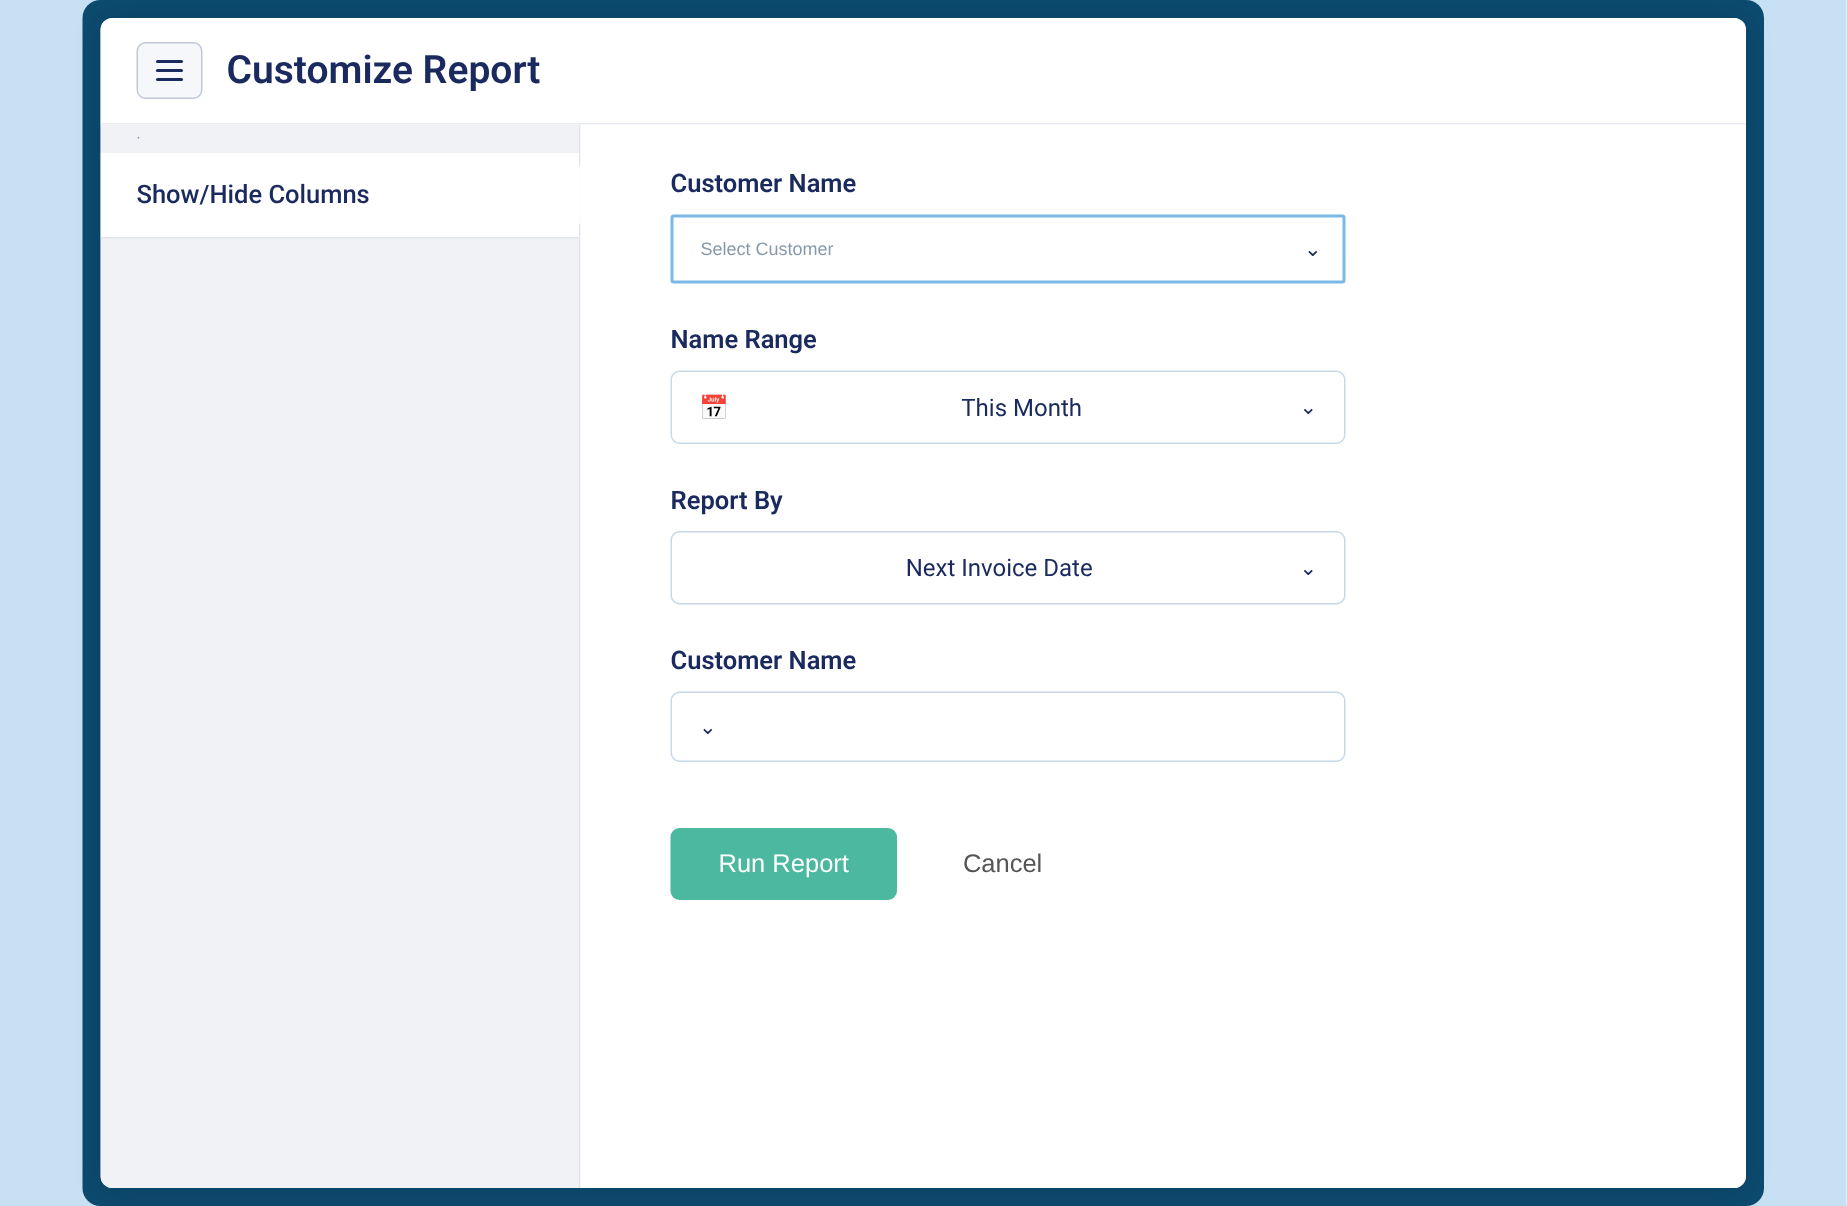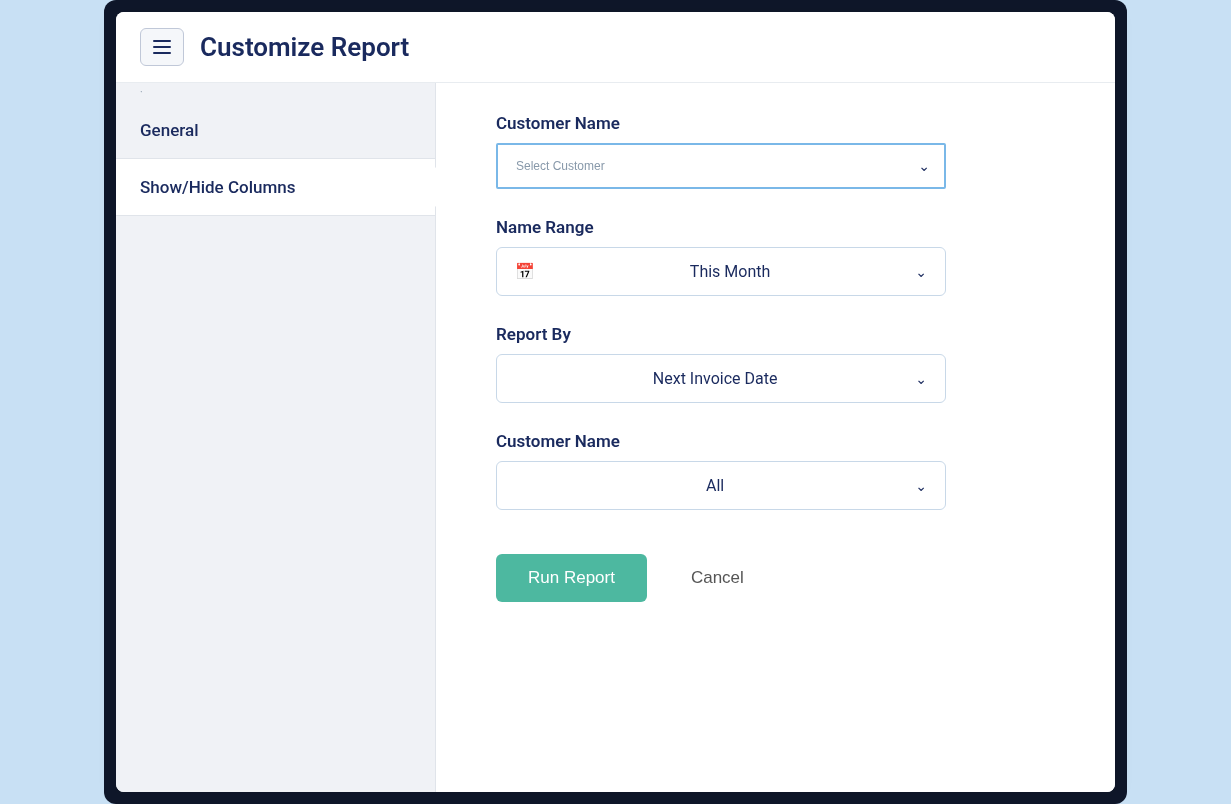--- a/index.html
+++ b/index.html
@@ -11,23 +11,23 @@
     body {
       background: #c8e0f4;
       display: flex;
       align-items: center;
       justify-content: center;
       min-height: 100vh;
       font-family: -apple-system, BlinkMacSystemFont, 'Segoe UI', Roboto, sans-serif;
     }
 
     .modal-wrapper {
-      width: 1023px;
+      width: 1121px;
       height: 804px;
-      background: #0f172a;
+      background: #0c4a6e;
       border-radius: 12px;
       padding: 12px;
       display: flex;
       align-items: center;
       justify-content: center;
     }
 
     .modal {
       width: 100%;
       height: 100%;
@@ -259,23 +259,20 @@
           <div class="hamburger-line"></div>
         </div>
       </button>
       <h1 class="header-title">Customize Report</h1>
     </div>
 
     <div class="body">
 
       <div class="sidebar">
         <div class="dot-indicator">·</div>
-        <div class="sidebar-item">
-          <span>General</span>
-        </div>
         <div class="sidebar-item active">
           <span>Show/Hide Columns</span>
           <div class="sidebar-chevron"></div>
         </div>
       </div>
 
       <div class="main-content">
 
         <div class="form-group">
           <label class="form-label">Customer Name</label>
@@ -300,21 +297,20 @@
           <label class="form-label">Report By</label>
           <div class="select-with-icon">
             <span class="select-text">Next Invoice Date</span>
             <span class="chevron-icon">⌄</span>
           </div>
         </div>
 
         <div class="form-group">
           <label class="form-label">Customer Name</label>
           <div class="select-with-icon">
-            <span class="select-text">All</span>
             <span class="chevron-icon">⌄</span>
           </div>
         </div>
 
         <div class="footer" style="padding: 16px 0 0 0;">
           <button class="run-report-btn">Run Report</button>
           <button class="cancel-btn">Cancel</button>
         </div>
 
       </div>

